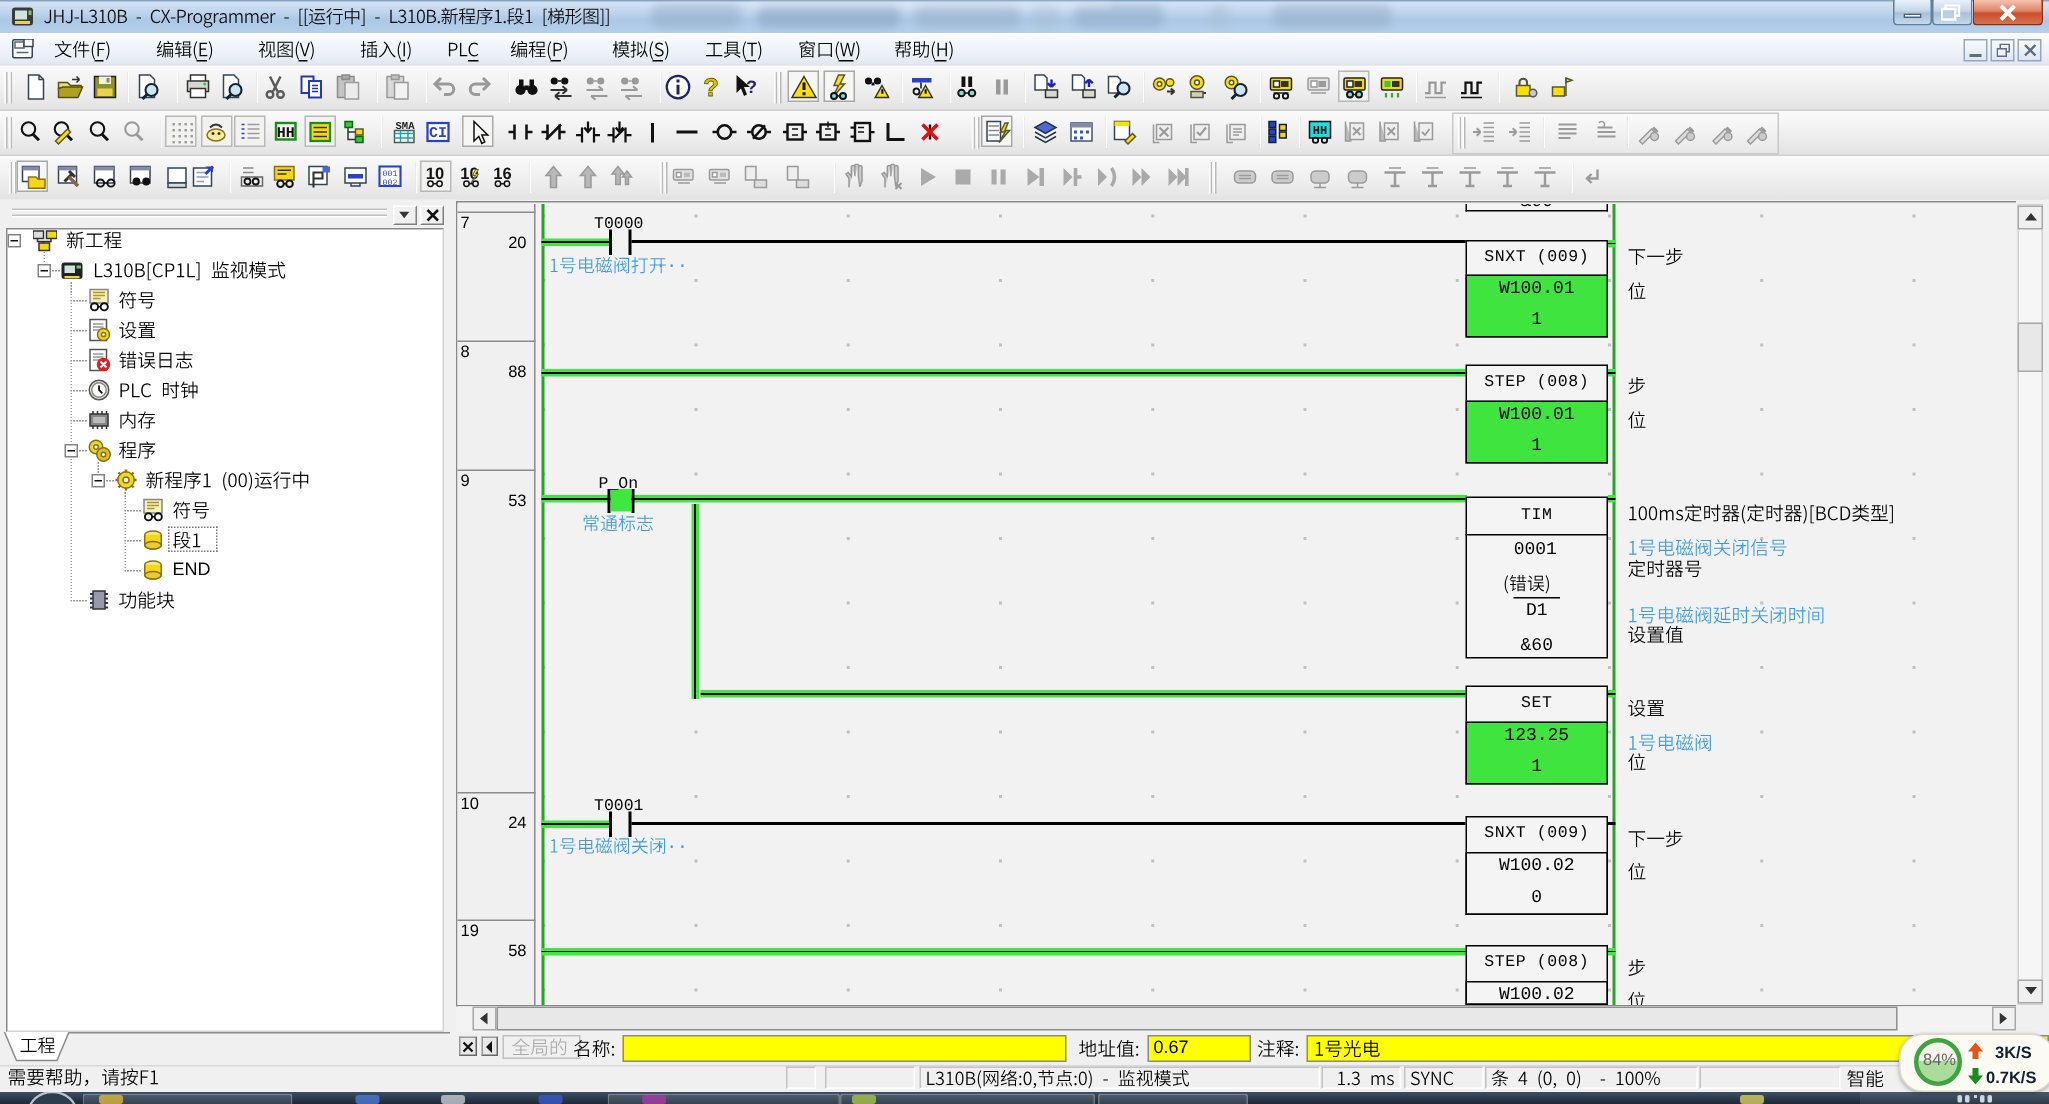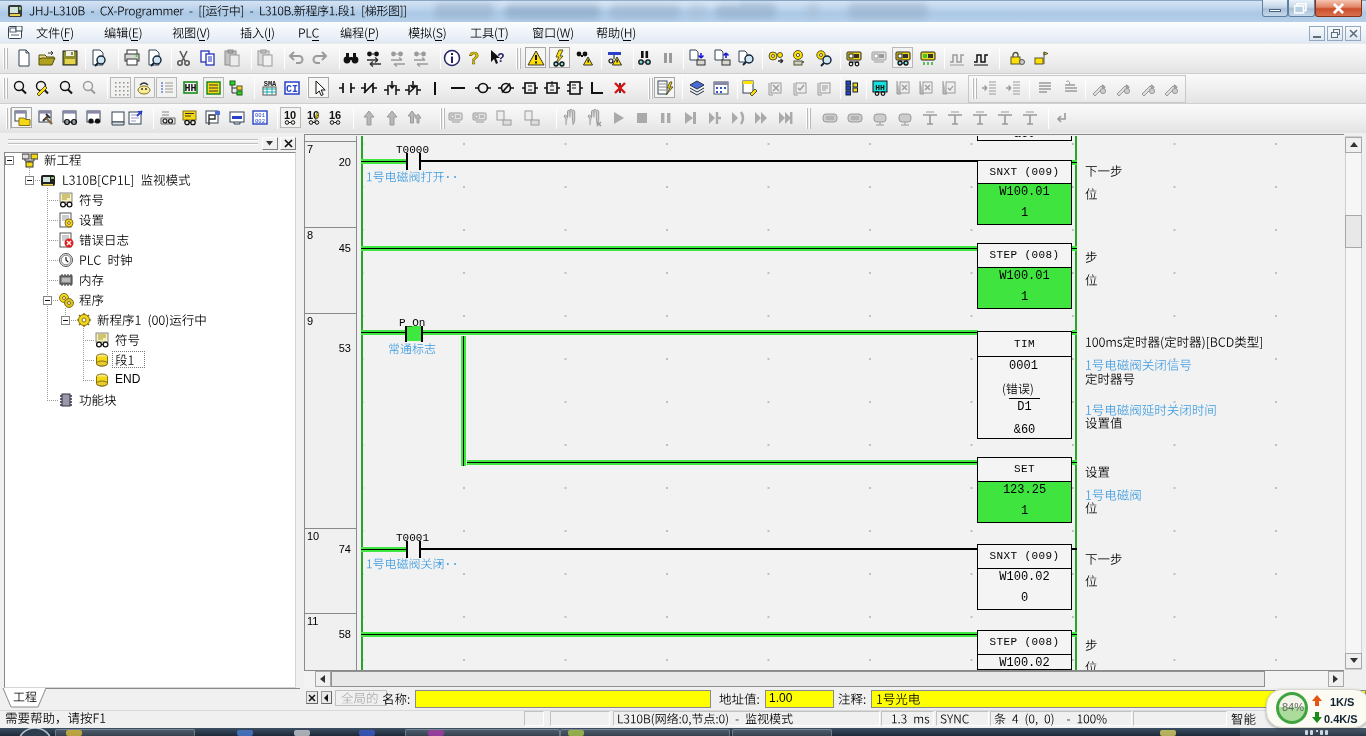--- a/index.html
+++ b/index.html
@@ -1260,29 +1260,29 @@
   </svg>
 <div style="left:46px;top:688px;width:254px;height:1px;background:#8a8a8a"></div>
 <div style="left:304px;top:134px;width:1040px;height:556px;background:#f2f2f2;border-top:1px solid #898989;border-left:1px solid #898989"></div>
 <div style="position:absolute;left:357px;top:136px;width:986px;height:534px;background-image:radial-gradient(circle at 1px 1px,#c0c0c0 1px,transparent 1.3px);background-size:101.5px 43px;background-position:106px 7px"></div>
 <div style="left:305px;top:136px;width:52px;height:534px;background:#f0f0f0;border-right:1px solid #8a8a8a"></div>
 <div style="left:305px;top:141px;width:52px;height:1px;background:#8a8a8a"></div>
 <div class="t ls" style="left:307px;top:143px;font-size:11px;color:#000;">7</div>
 <div class="t ls" style="left:307px;top:156px;font-size:11px;color:#000;width:44px;text-align:right">20</div>
 <div style="left:305px;top:227px;width:52px;height:1px;background:#8a8a8a"></div>
 <div class="t ls" style="left:307px;top:229px;font-size:11px;color:#000;">8</div>
-<div class="t ls" style="left:307px;top:242px;font-size:11px;color:#000;width:44px;text-align:right">45</div>
+<div class="t ls" style="left:307px;top:242px;font-size:11px;color:#000;width:44px;text-align:right">88</div>
 <div style="left:305px;top:313px;width:52px;height:1px;background:#8a8a8a"></div>
 <div class="t ls" style="left:307px;top:315px;font-size:11px;color:#000;">9</div>
-<div class="t ls" style="left:307px;top:342px;font-size:11px;color:#000;width:44px;text-align:right">53</div>
+<div class="t ls" style="left:307px;top:328px;font-size:11px;color:#000;width:44px;text-align:right">53</div>
 <div style="left:305px;top:528px;width:52px;height:1px;background:#8a8a8a"></div>
 <div class="t ls" style="left:307px;top:530px;font-size:11px;color:#000;">10</div>
-<div class="t ls" style="left:307px;top:543px;font-size:11px;color:#000;width:44px;text-align:right">74</div>
+<div class="t ls" style="left:307px;top:543px;font-size:11px;color:#000;width:44px;text-align:right">24</div>
 <div style="left:305px;top:613px;width:52px;height:1px;background:#8a8a8a"></div>
-<div class="t ls" style="left:307px;top:615px;font-size:11px;color:#000;">11</div>
+<div class="t ls" style="left:307px;top:615px;font-size:11px;color:#000;">19</div>
 <div class="t ls" style="left:307px;top:628px;font-size:11px;color:#000;width:44px;text-align:right">58</div>
 <div style="left:361px;top:136px;width:2px;height:534px;background:#28a428"></div>
 <div style="left:1075px;top:136px;width:2px;height:534px;background:#28a428"></div>
 <div style="left:977px;top:136px;width:95px;height:5px;background:#f4f4f4;border:1px solid #000;border-top:0;box-sizing:border-box"></div>
 <div style="position:absolute;left:977px;top:136px;width:95px;height:4px;overflow:hidden">
     <div class="t lm" style="left:0;top:-8px;width:95px;text-align:center;font-size:12px">&amp;60</div>
   </div>
 <div style="left:361px;top:159px;width:46px;height:5px;background:linear-gradient(180deg,#3fe83f 0 2px,#000 2px 3px,#3fe83f 3px 5px)"></div>
 <div style="left:421px;top:160px;width:557px;height:2px;background:#000"></div>
 <div style="left:406px;top:153px;width:2px;height:17px;background:#000"></div>
@@ -1560,21 +1560,21 @@
 <div style="left:415px;top:690px;width:296px;height:18px;background:#ffff00;border:1px solid #8a8a8a"></div>
 <svg class="ct" style="left:719.0px;top:693.0px" width="40.8" height="15.6">
     <g transform="translate(0,10.75) scale(0.012500,-0.012500)" fill="#000">
       <use href="#g5730" x="0"></use>
       <use href="#g5740" x="1000"></use>
       <use href="#g503c" x="2000"></use>
       <use href="#g003a" x="3000"></use>
     </g>
   </svg>
 <div style="left:765px;top:690px;width:69px;height:18px;background:#ffff00;border:1px solid #8a8a8a"></div>
-<div class="t ls" style="left:769px;top:692px;font-size:12px;color:#000;">1.00</div>
+<div class="t ls" style="left:769px;top:692px;font-size:12px;color:#000;">0.67</div>
 <svg class="ct" style="left:838.0px;top:693.0px" width="28.3" height="15.6">
     <g transform="translate(0,10.75) scale(0.012500,-0.012500)" fill="#000">
       <use href="#g6ce8" x="0"></use>
       <use href="#g91ca" x="1000"></use>
       <use href="#g003a" x="2000"></use>
     </g>
   </svg>
 <div style="left:871px;top:690px;width:495px;height:18px;background:#ffff00;border:1px solid #8a8a8a"></div>
 <svg class="ct" style="left:876.0px;top:693.0px" width="44.3" height="15.6">
     <g transform="translate(0,10.75) scale(0.012500,-0.012500)" fill="#000">
@@ -1689,16 +1689,16 @@
 <div style="left:1310px;top:730px;width:3px;height:5px;background:#cfd8e2;border-radius:1px"></div>
 <div style="left:1316px;top:730px;width:2px;height:2px;background:#cfd8e2"></div>
 <div style="left:1320px;top:730px;width:3px;height:5px;background:#cfd8e2;border-radius:1px"></div>
 <div style="left:1325px;top:730px;width:3px;height:5px;background:#cfd8e2;border-radius:1px"></div>
 <div style="left:1266px;top:689px;width:104px;height:39px;background:#fbfbf3;border:1px solid #d8d8cc;border-radius:16px;box-shadow:0 1px 3px rgba(0,0,0,0.3)"></div>
 <div style="position:absolute;left:1276px;top:692px;width:32px;height:32px;border-radius:50%;border:3px solid #3fa43f;background:linear-gradient(180deg,#f4f4ea 0 47%,#abdc9b 47% 100%);box-sizing:border-box"></div>
 <div class="t ls" style="left:1282px;top:701px;font-size:11px;color:#666;">84%</div>
 <svg class="ab" style="left:1312px;top:695px" width="10" height="11">
     <path d="M5 0 L10 6 H7 V11 H3 V6 H0 z" fill="#e85511"></path>
   </svg>
-<div class="t ls" style="left:1330px;top:696px;font-size:11px;color:#123;font-weight:bold">1K/S</div>
+<div class="t ls" style="left:1330px;top:696px;font-size:11px;color:#123;font-weight:bold">3K/S</div>
 <svg class="ab" style="left:1312px;top:712px" width="10" height="11">
     <path d="M5 11 L10 5 H7 V0 H3 V5 H0 z" fill="#1a8c1a"></path>
   </svg>
-<div class="t ls" style="left:1324px;top:713px;font-size:11px;color:#123;font-weight:bold">0.4K/S</div>
+<div class="t ls" style="left:1324px;top:713px;font-size:11px;color:#123;font-weight:bold">0.7K/S</div>
 </body></html>

